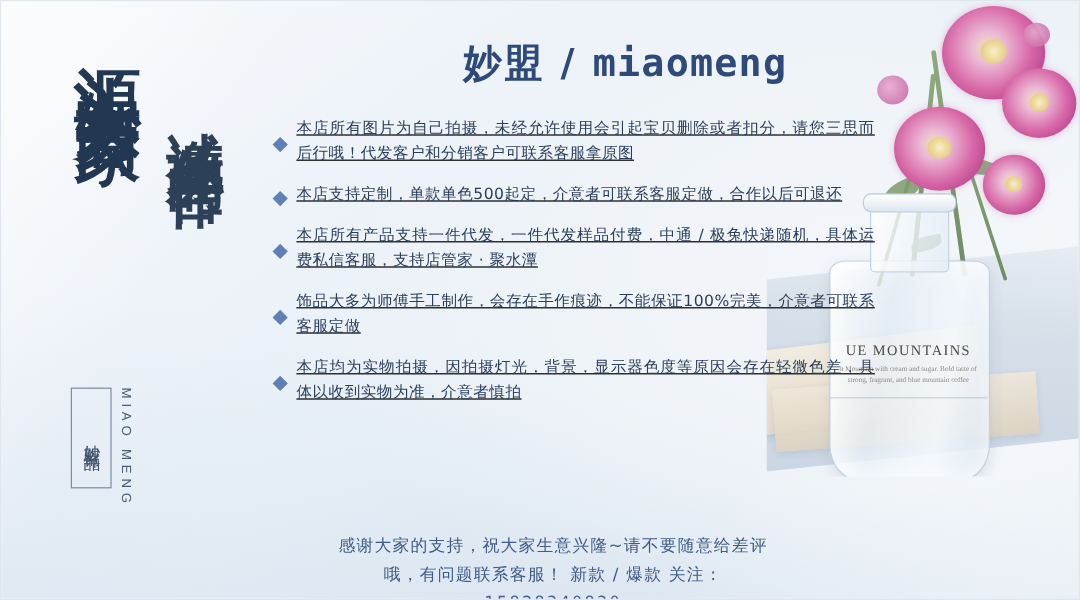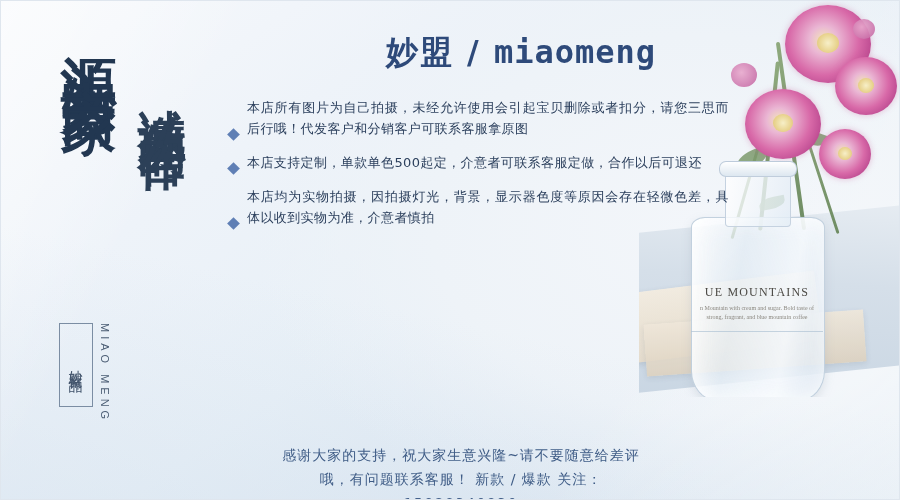--- a/index.html
+++ b/index.html
@@ -120,22 +120,23 @@
   
   .notes {
     position: absolute;
     left: 228px;
     top: 96px;
     width: 500px;
     z-index: 6;
   }
   .note {
     display: flex;
-    align-items: flex-end;
+    align-items: center;
     margin-bottom: 13px;
+    text-decoration: underline;
   }
   .diamond {
     flex: 0 0 auto;
     width: 9px;
     height: 9px;
     margin: 5px 9px 0 0;
     background: #5f7fb5;
     transform: rotate(45deg);
   }
   .note-text {
@@ -359,20 +360,28 @@
     <div class="note">
       <span class="diamond"></span>
       <span class="note-text">本店所有图片为自己拍摄，未经允许使用会引起宝贝删除或者扣分，请您三思而后行哦！代发客户和分销客户可联系客服拿原图</span>
     </div>
     <div class="note">
       <span class="diamond"></span>
       <span class="note-text">本店支持定制，单款单色500起定，介意者可联系客服定做，合作以后可退还</span>
     </div>
     <div class="note">
       <span class="diamond"></span>
+      <span class="note-text">本店所有产品支持一件代发，一件代发样品付费，中通 / 极兔快递随机，具体运费私信客服，支持店管家 · 聚水潭</span>
+    </div>
+    <div class="note">
+      <span class="diamond"></span>
+      <span class="note-text">饰品大多为师傅手工制作，会存在手作痕迹，不能保证100%完美，介意者可联系客服定做</span>
+    </div>
+    <div class="note">
+      <span class="diamond"></span>
       <span class="note-text">本店均为实物拍摄，因拍摄灯光，背景，显示器色度等原因会存在轻微色差，具体以收到实物为准，介意者慎拍</span>
     </div>
   </div>
 
   <div class="footer">
     <div>感谢大家的支持，祝大家生意兴隆~请不要随意给差评</div>
     <div>哦，有问题联系客服！ 新款 / 爆款 关注：</div>
     <div class="phone">15828340830</div>
   </div>
 

